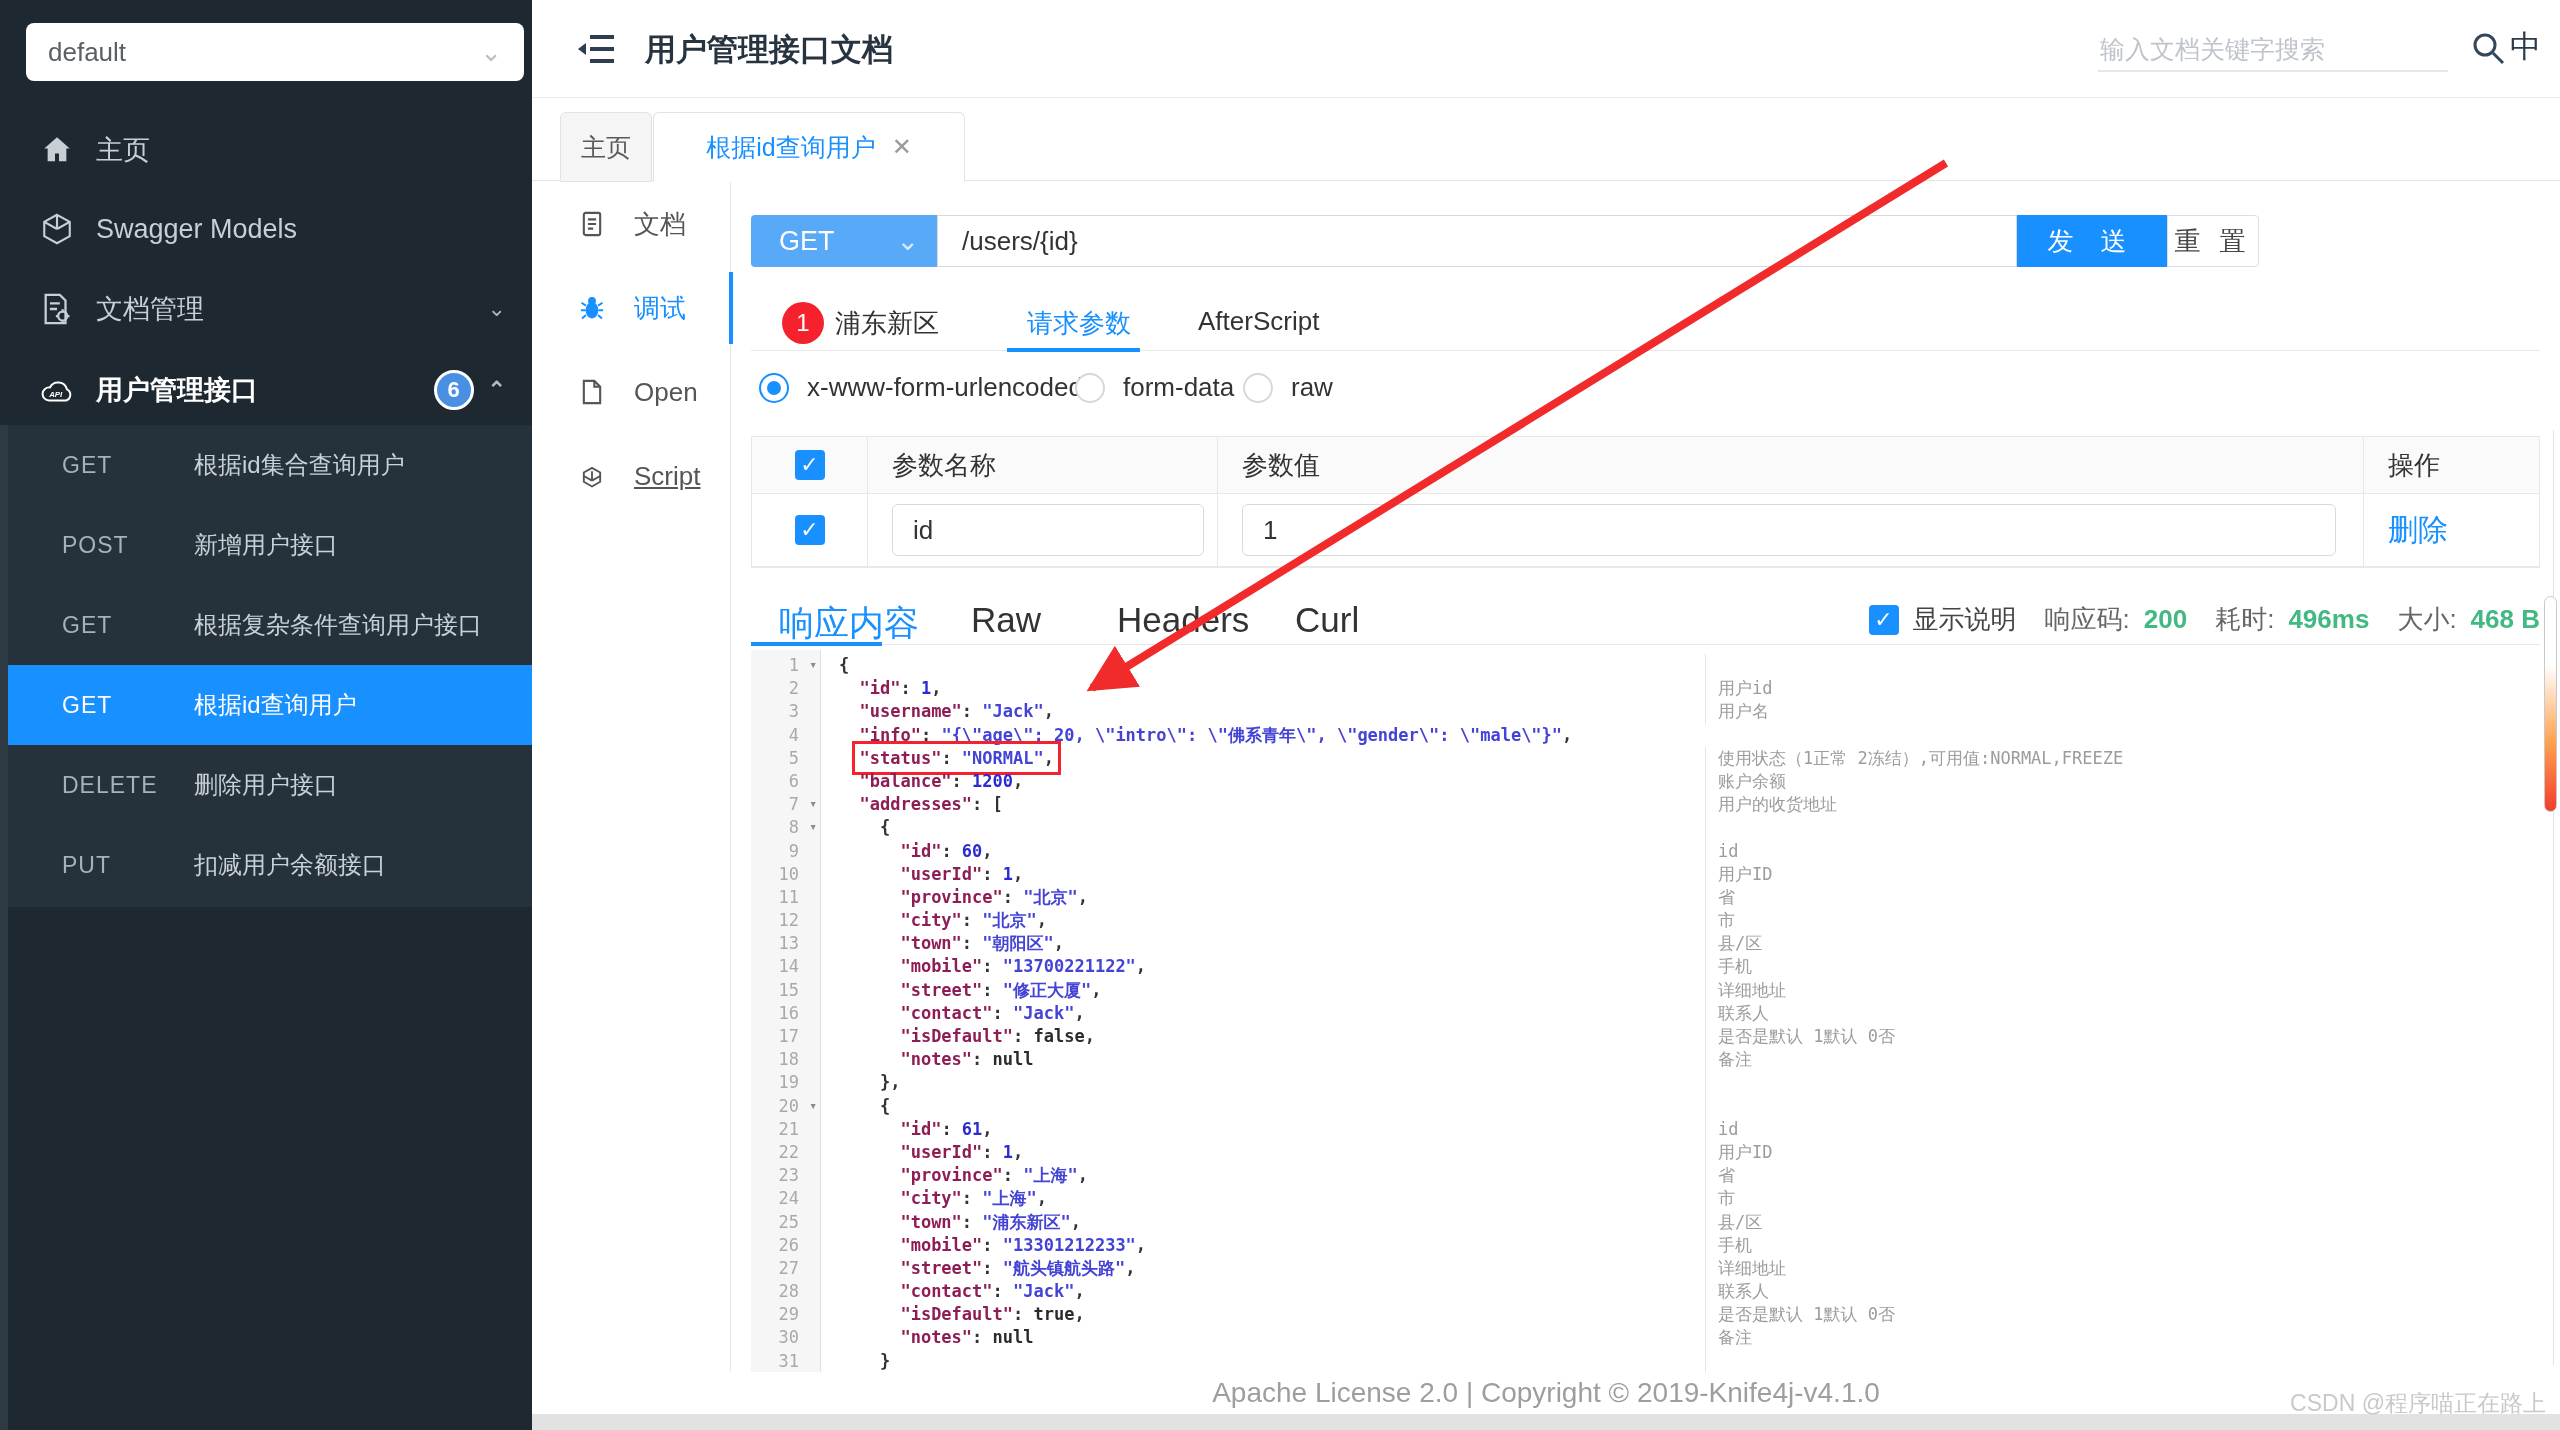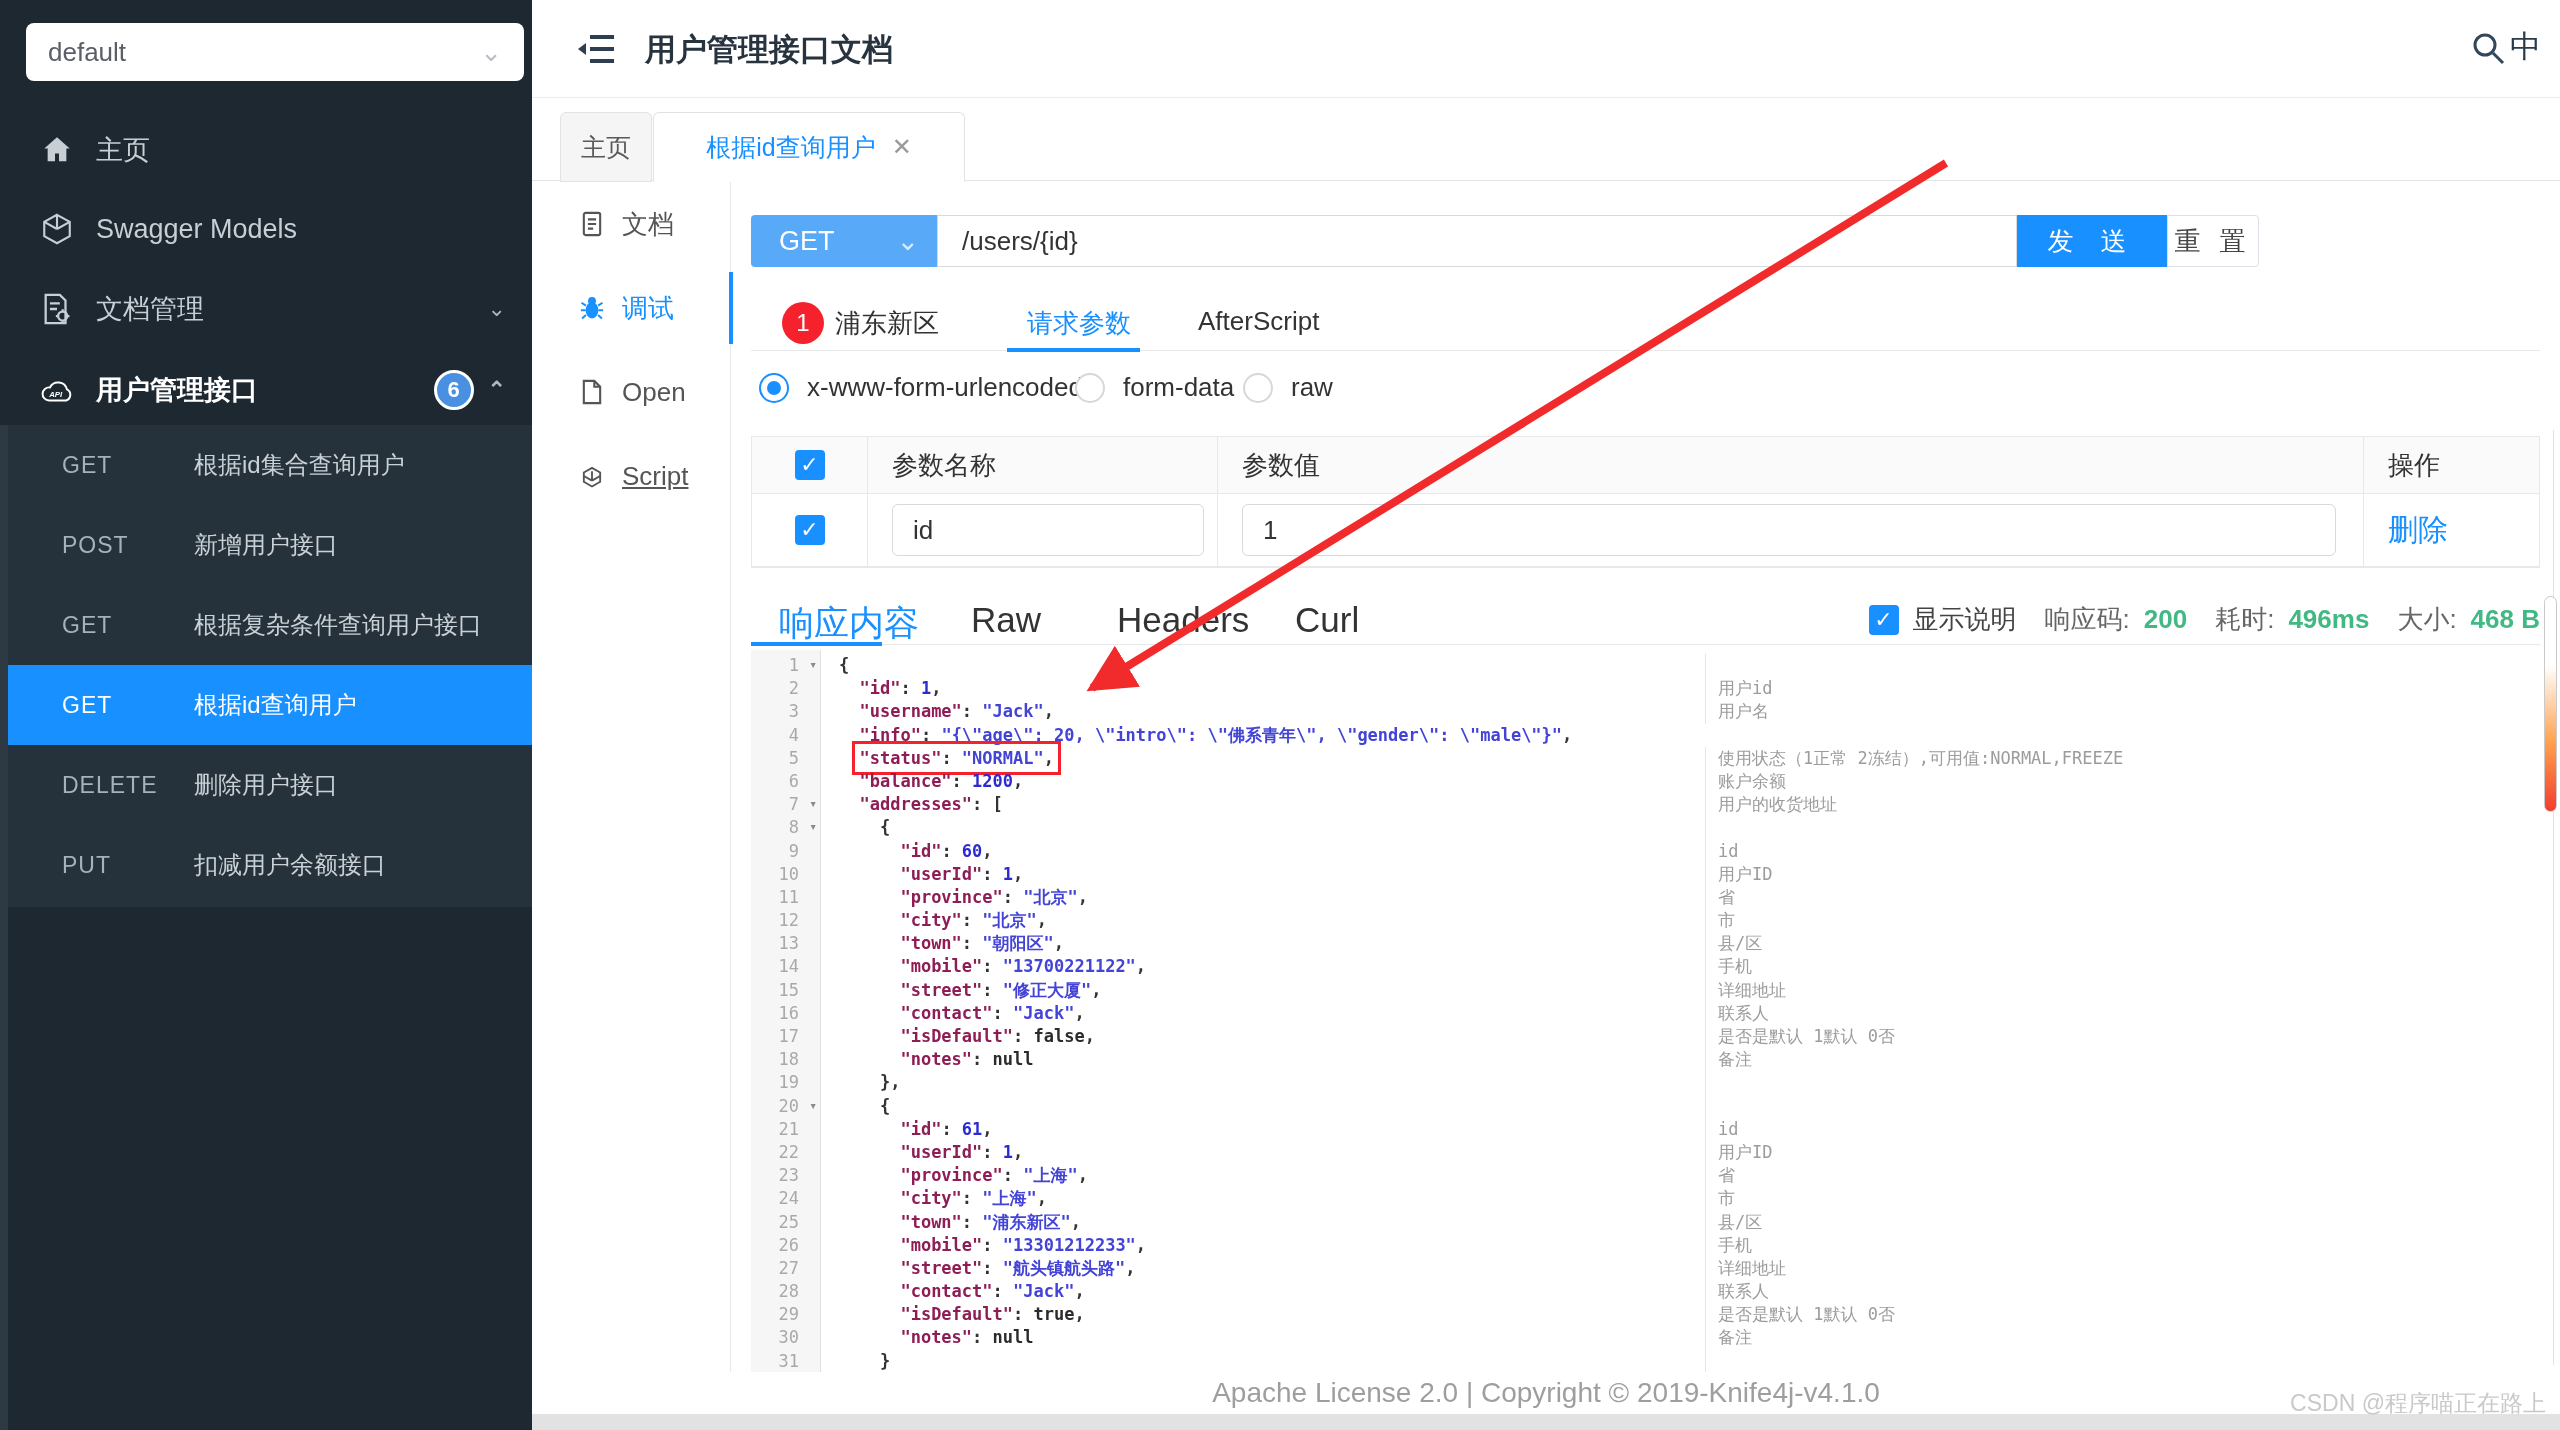--- a/index.html
+++ b/index.html
@@ -66,21 +66,21 @@
     background:#f5f5f5; color:#595959; font-size:25px; display:flex; align-items:center; justify-content:center;
     cursor:pointer; z-index:1;
   }
   .tab.active { background:#fff; color:#1890ff; border-bottom-color:#fff; z-index:2; }
   .tab .close-x { margin-left:16px; color:#9b9b9b; font-size:24px; }
 
   
   .docside { position:absolute; left:0; top:182px; width:199px; height:1190px; border-right:1px solid #e8e8e8; }
   .doc-item {
     position:absolute; left:0; width:199px; height:84px; display:flex; align-items:center;
-    padding-left:46px; color:#555; font-size:26px; cursor:pointer;
+    padding-left:46px; color:#555; font-size:26px; cursor:pointer;gap:12px;
   }
   .doc-item .di-icon { width:28px; height:28px; margin-right:16px; display:inline-flex; }
   .doc-item .di-icon svg { width:100%; height:100%; }
   .doc-item.active { color:#1890ff; }
   .doc-item.active::after { content:""; position:absolute; right:-2px; top:6px; bottom:6px; width:4px; background:#1890ff; }
 
   
   .get-select {
     position:absolute; left:219px; top:215px; width:186px; height:52px; background:#58a9f8; border-radius:4px 0 0 4px;
     color:#fff; font-size:27px; display:flex; align-items:center; justify-content:space-between; padding:0 18px 0 28px; cursor:pointer;
@@ -271,20 +271,23 @@
       <svg viewBox="0 0 38 36">
           <g stroke="#2c3e50" stroke-width="4" fill="none">
         <path d="M12 6 H36"></path>
             <path d="M12 18 H36"></path>
             <path d="M12 30 H36"></path>
           </g>
         <path d="M8 12 L0 18 L8 24 Z" fill="#2c3e50"></path>
       </svg>
     </div>
     <div class="hd-title">用户管理接口文档</div>
+    <div class="search-wrap">
+      <input placeholder="输入文档关键字搜索" style="">
+    </div>
     <div class="search-icon">
       <svg viewBox="0 0 36 36" fill="none" stroke="#33475b" stroke-width="3">
         <circle cx="15" cy="15" r="10"></circle>
           <path d="M23 23 L33 33"></path>
       </svg>
     </div>
     <div class="lang-btn">中</div>
   </div>
 
   <div class="tab-underline"></div>

